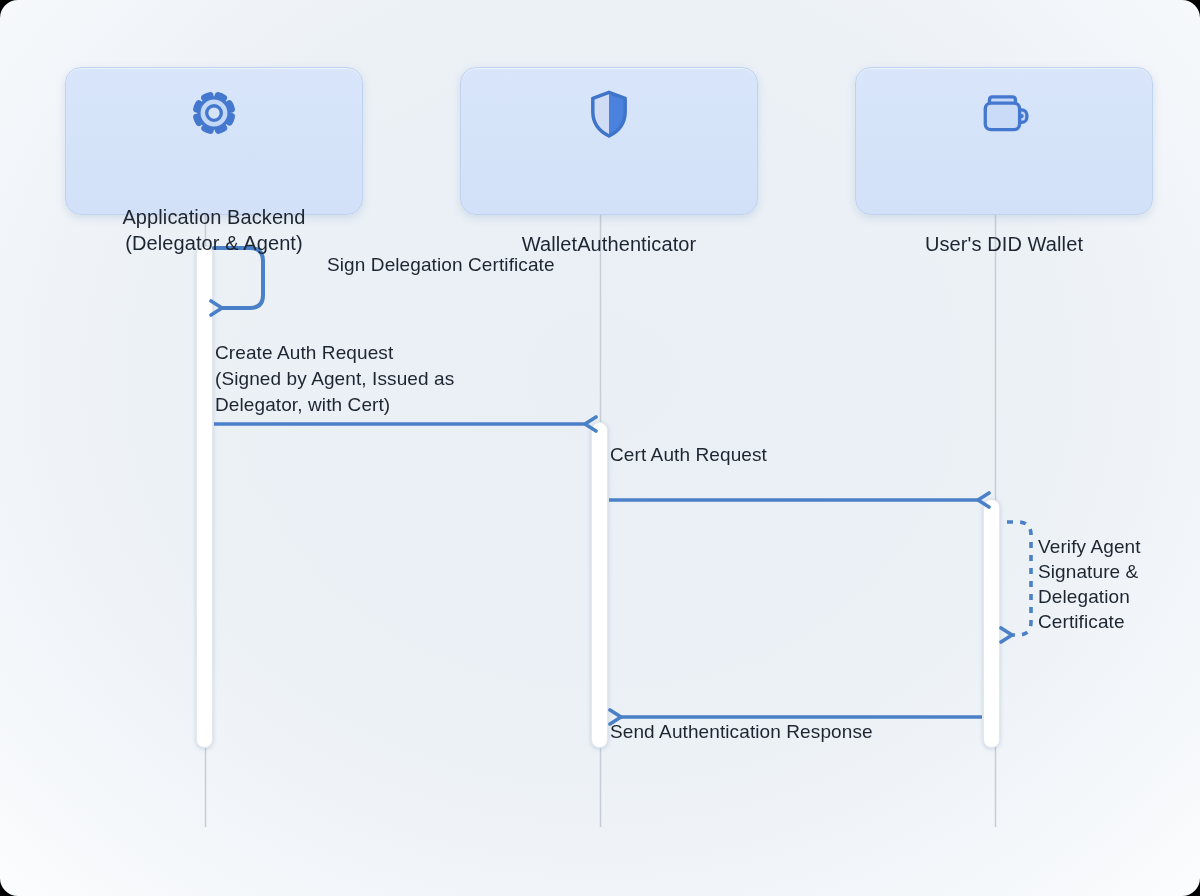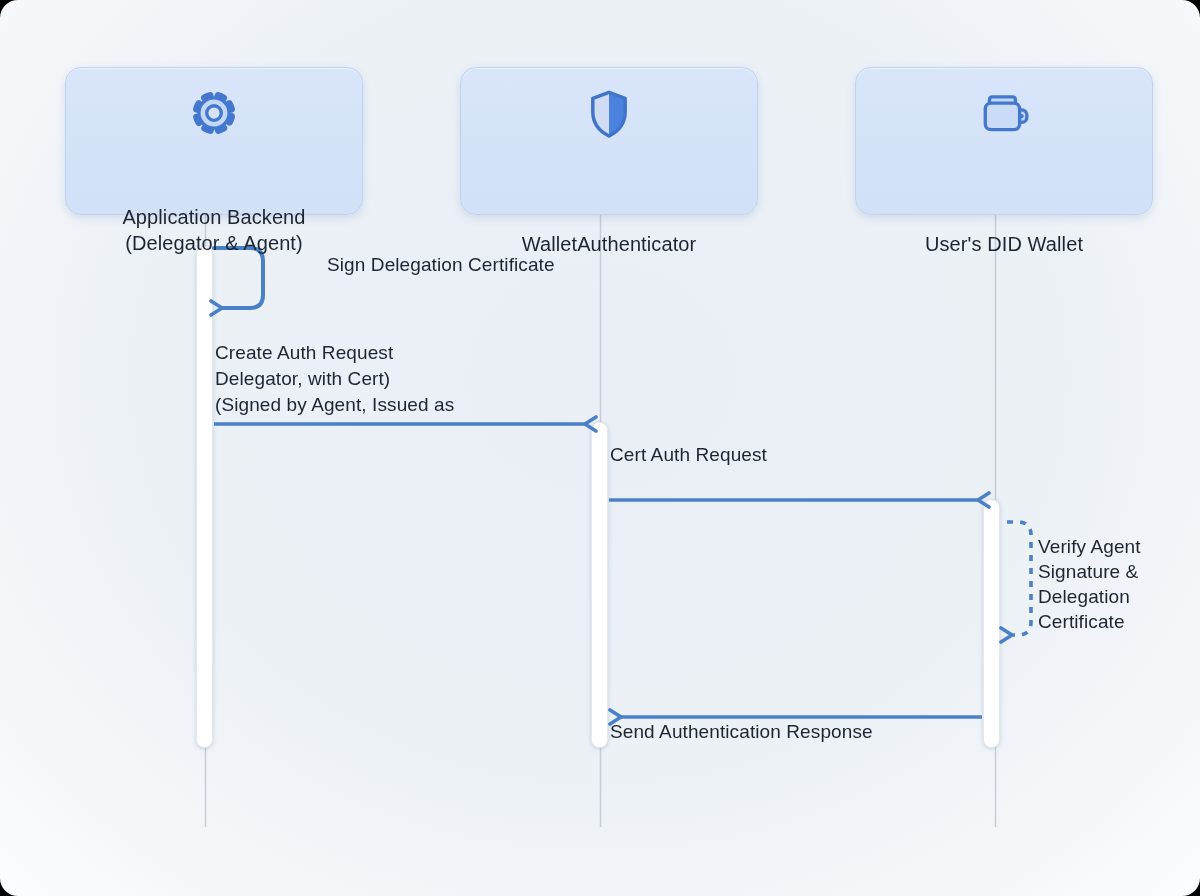--- a/index.html
+++ b/index.html
@@ -95,22 +95,22 @@
       <div>User's DID Wallet</div>
     </div>
   </div>
 
   <div class="msg-label" style="left:279px; top:252px;margin-left:48px;">
     <div>Sign Delegation Certificate</div>
   </div>
 
   <div class="msg-label center" style="left:215px; top:340px; width:375px;">
     <div>Create Auth Request</div>
+    <div>(Signed by Agent, Issued as</div>
     <div>Delegator, with Cert)</div>
-    <div>(Signed by Agent, Issued as</div>
   </div>
 
   <div class="msg-label center" style="left:610px; top:442px; width:374px;">
     <div>Cert Auth Request</div>
   </div>
 
   <div class="msg-label center" style="left:1038px; top:534px; width:130px; line-height:25px;">
     <div>Verify Agent</div>
     <div>Signature &amp;</div>
     <div>Delegation</div>

